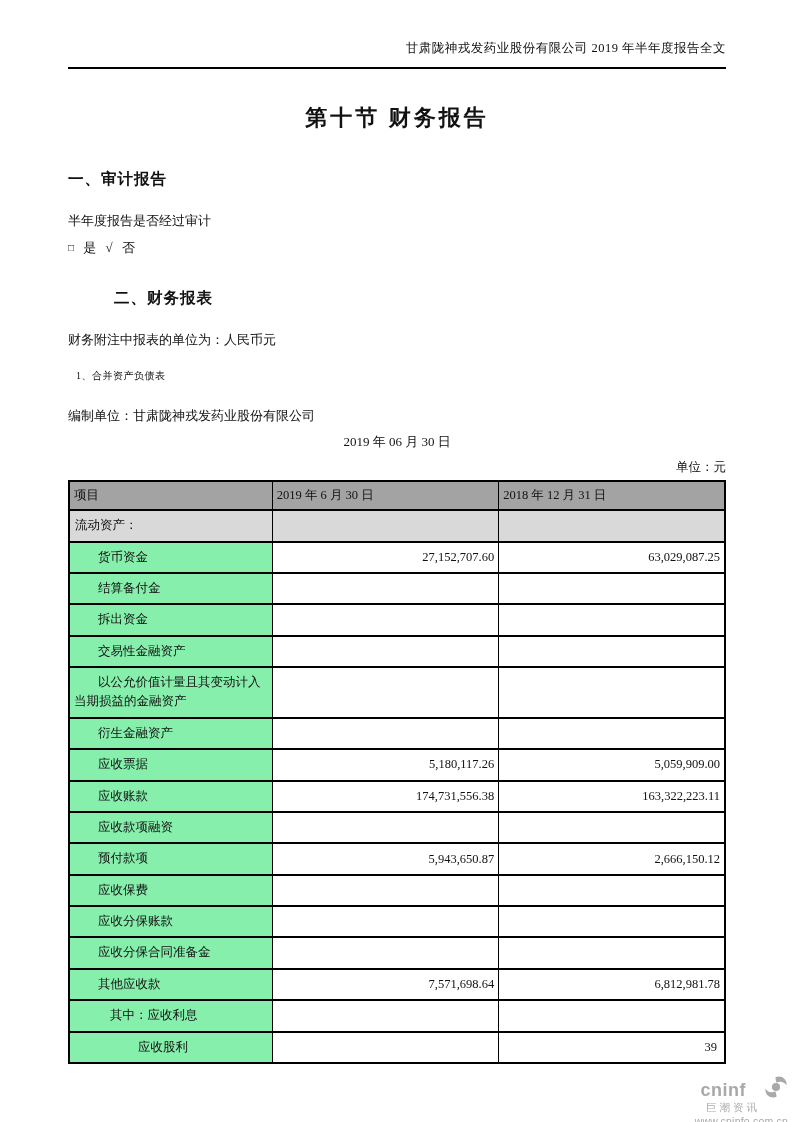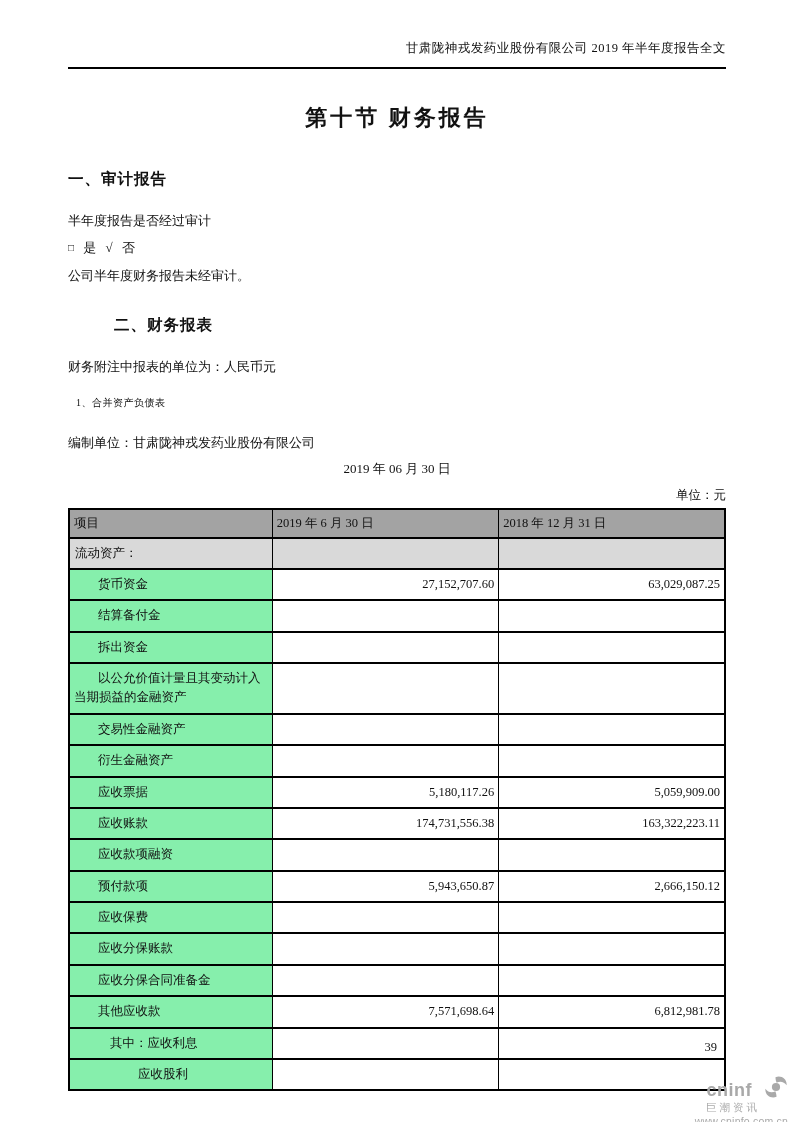--- a/index.html
+++ b/index.html
@@ -48,21 +48,21 @@
   .ind2{text-indent:36px;}
   .ind3{text-indent:64px;}
 
   .page-number{
     position:absolute;top:1040px;right:76px;font-size:12.5px;
   }
   .cninfo-logo{
     position:absolute;top:1074px;right:5px;text-align:right;
     color:#a9a9a9;line-height:1;
   }
-  .logo-row{display:flex;align-items:flex-end;justify-content:flex-end;gap:12px;}
+  .logo-row{display:flex;align-items:flex-end;justify-content:flex-end;gap:18px;}
   .logo-brand{
     font-family:"Liberation Sans","DejaVu Sans",sans-serif;
     font-weight:bold;font-size:18px;letter-spacing:.5px;color:#a9a9a9;
   }
   .logo-swirl{display:inline-block;position:relative;top:2px;}
   .logo-cn{
     font-size:10.5px;letter-spacing:3px;margin-top:3px;padding-right:28px;
     font-family:"Liberation Sans","DejaVu Sans",sans-serif;
   }
   .logo-url{
@@ -81,21 +81,20 @@
     <h1 class="doc-title">第十节 财务报告</h1>
 
     <h2 class="sec-heading">一、审计报告</h2>
     <p class="body-line first-line">半年度报告是否经过审计</p>
     <p class="body-line check-line">
       <span class="box">□</span>
       <span>是</span>
       <span>√</span>
       <span>否</span>
     </p>
-    <p class="body-line">公司半年度财务报告未经审计。</p>
 
     <h2 class="sec-heading second">二、财务报表</h2>
     <p class="body-line first-line">财务附注中报表的单位为：人民币元</p>
 
     <h3 class="sub-heading">1、合并资产负债表</h3>
     <p class="body-line prepared">编制单位：甘肃陇神戎发药业股份有限公司</p>
     <p class="body-line stmt-date">2019 年 06 月 30 日</p>
     <p class="body-line unit-line">单位：元</p>
 
     <table class="bs">
@@ -135,28 +134,28 @@
   </tr>
           <tr>
     <td class="c-label">
               <span class="ind1">拆出资金</span>
             </td>
     <td class="c-val"></td>
     <td class="c-val"></td>
   </tr>
           <tr>
     <td class="c-label">
+              <span class="ind1">交易性金融资产</span>
+            </td>
+    <td class="c-val"></td>
+    <td class="c-val"></td>
+  </tr>
+          <tr>
+    <td class="c-label">
               <span class="ind1">以公允价值计量且其变动计入当期损益的金融资产</span>
-            </td>
-    <td class="c-val"></td>
-    <td class="c-val"></td>
-  </tr>
-          <tr>
-    <td class="c-label">
-              <span class="ind1">交易性金融资产</span>
             </td>
     <td class="c-val"></td>
     <td class="c-val"></td>
   </tr>
           <tr>
     <td class="c-label">
               <span class="ind1">衍生金融资产</span>
             </td>
     <td class="c-val"></td>
     <td class="c-val"></td>

